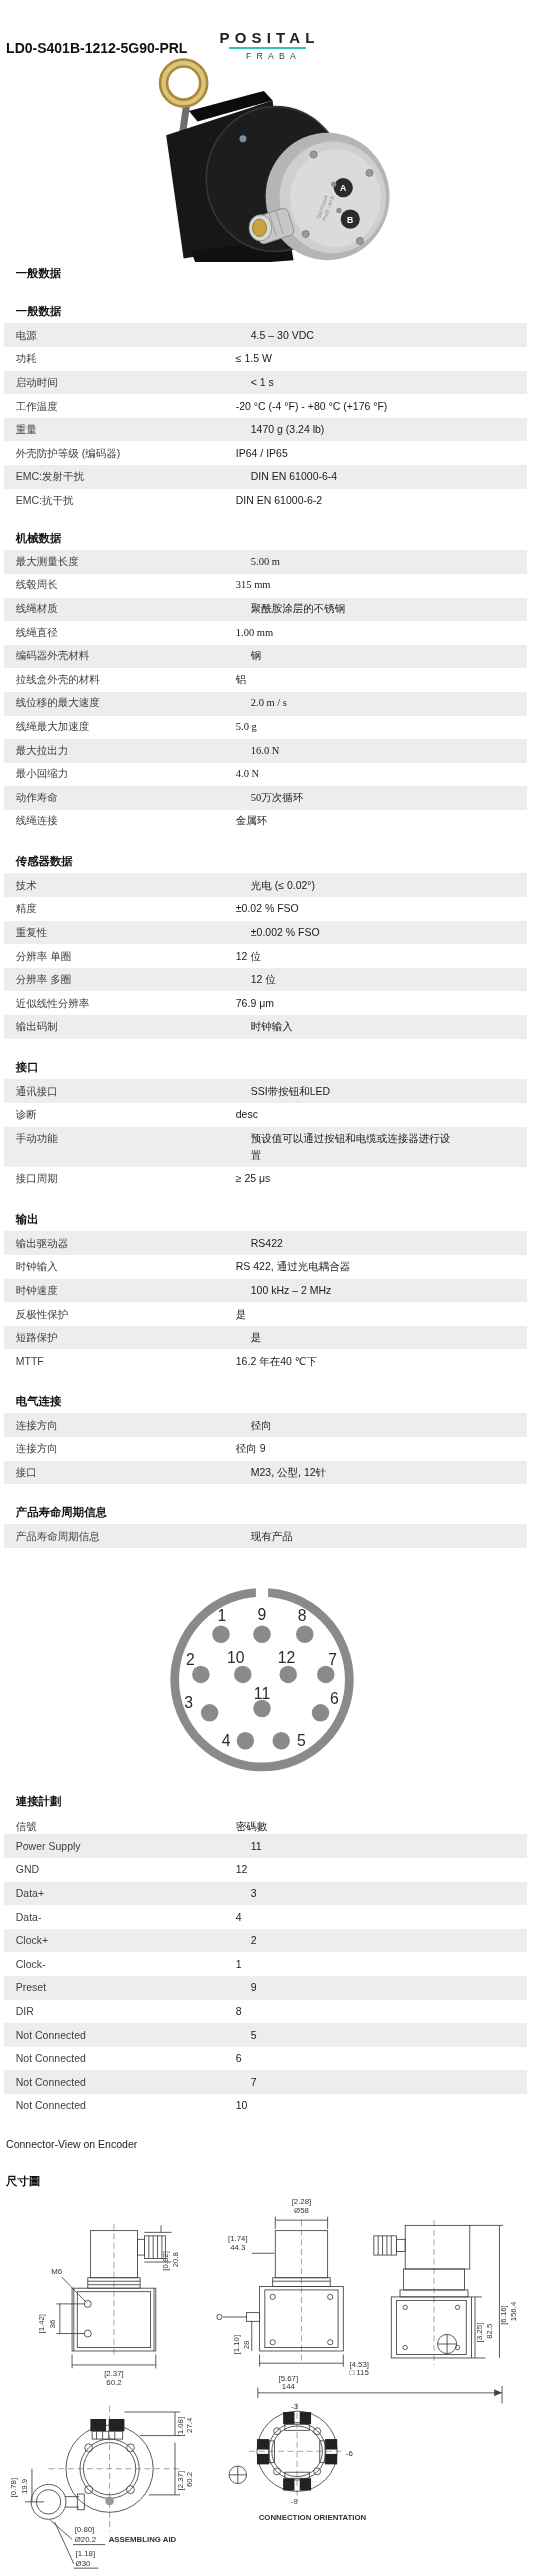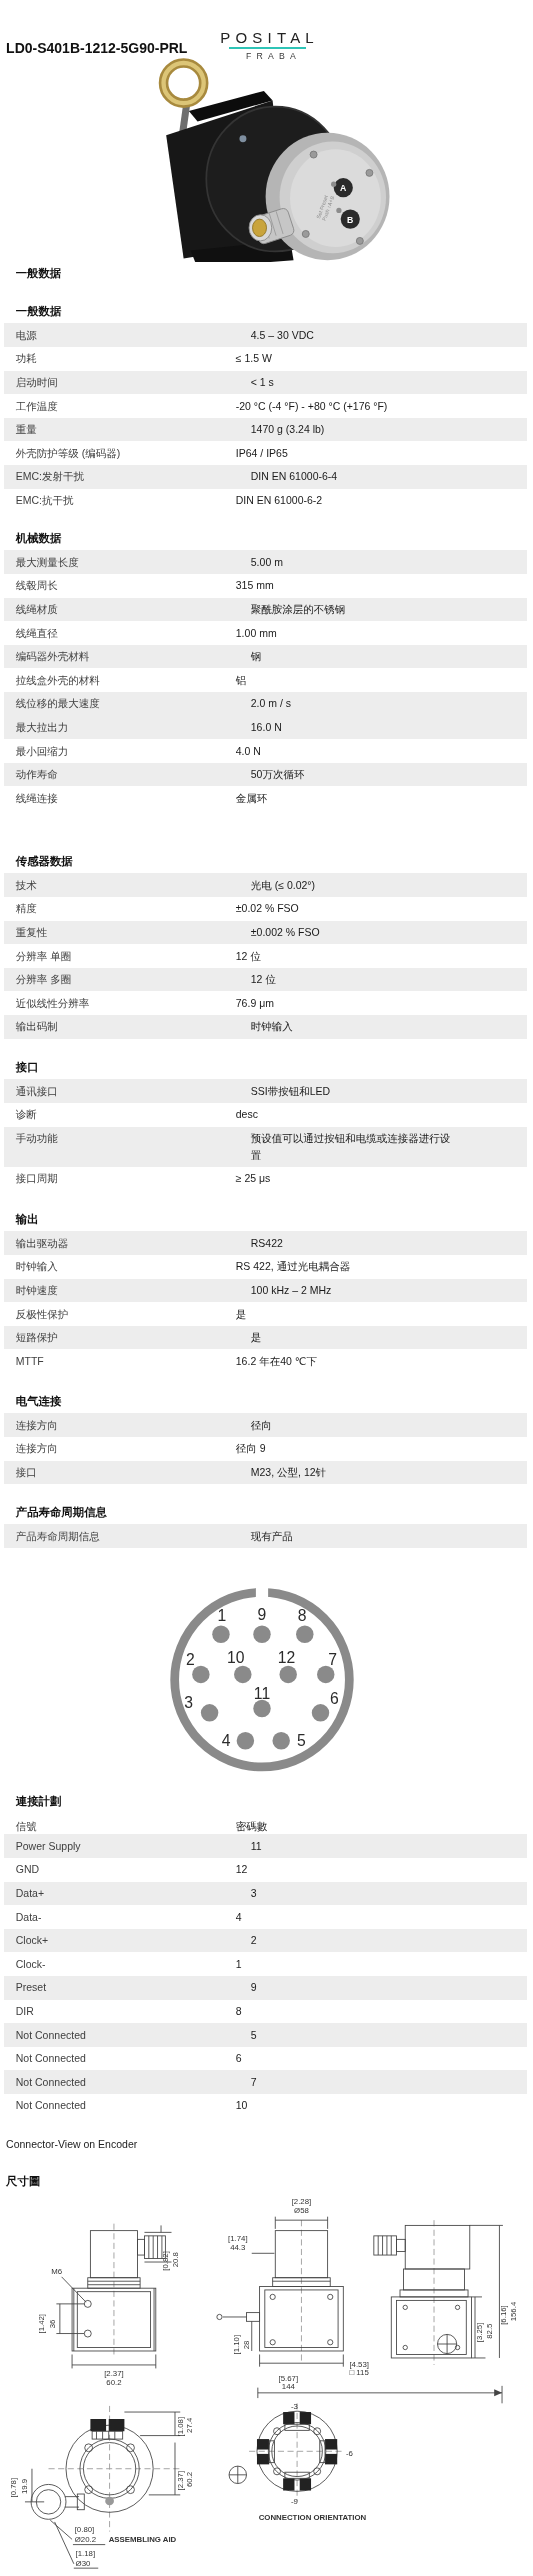--- a/index.html
+++ b/index.html
@@ -1,21 +1,21 @@
 <!DOCTYPE html>
 <html style="font-size:14px"><head>
 <meta charset="utf-8">
 <style>
   html,body{margin:0;padding:0;background:#fff;}
   body{width:534px;height:2576px;position:relative;
        font-family:"Liberation Sans","DejaVu Sans",sans-serif;color:#1a1a1a;}
   .abs{position:absolute;}
   .page-title{left:6.1px;top:3.5px;font-size:14px;font-weight:bold;color:#111;margin-top:36px;}
   .logo-wrap{left:0;top:29px;width:534px;text-align:center;}
-  .logo-brand{display:inline-block;font-size:15px;font-weight:normal;letter-spacing:5.2px;color:#222;padding-left:5.2px;}
+  .logo-brand{display:inline-block;font-size:15px;font-weight:bold;letter-spacing:5.2px;color:#222;padding-left:5.2px;}
   .logo-rule{width:77px;height:2.6px;background:#2ec4b6;margin:0.9px auto 1.7px auto;}
   .logo-sub{font-size:8.7px;letter-spacing:5.2px;color:#3a3a3a;padding-left:13px;}
   .sec-heading{font-size:11.4px;font-weight:bold;color:#111;}
   .tbl{left:4.4px;width:523px;}
   .tbl-title{font-size:11.4px;font-weight:bold;color:#111;margin:0 0 4.4px 11.4px;}
   .row{display:flex;align-items:flex-start;min-height:23.6px;box-sizing:border-box;
        padding:3.5px 0;line-height:16.6px;font-size:10.5px;}
   .row.g{background:#ededed;gap:15px;}
   .row.w{background:#ffffff;}
   .lbl{width:220px;padding-left:11.4px;flex-shrink:0;color:#404040;}
@@ -113,21 +113,21 @@
         <span class="lbl">EMC:发射干扰</span>
         <span class="val">DIN EN 61000-6-4</span>
       </div>
       <div class="row w">
         <span class="lbl">EMC:抗干扰</span>
         <span class="val">DIN EN 61000-6-2</span>
       </div>
     </div>
 </div>
 
-<div class="abs tbl" style="top:531px;">
+<div class="abs tbl" style="top:531px;font-family:Liberation Serif, serif;">
   <div class="tbl-title">机械数据</div>
   <div>
       <div class="row g">
         <span class="lbl">最大测量长度</span>
         <span class="val">5.00 m</span>
       </div>
       <div class="row w">
         <span class="lbl">线毂周长</span>
         <span class="val">315 mm</span>
       </div>
@@ -143,20 +143,24 @@
         <span class="lbl">编码器外壳材料</span>
         <span class="val">钢</span>
       </div>
       <div class="row w">
         <span class="lbl">拉线盒外壳的材料</span>
         <span class="val">铝</span>
       </div>
       <div class="row g">
         <span class="lbl">线位移的最大速度</span>
         <span class="val">2.0 m / s</span>
+      </div>
+      <div class="row w">
+        <span class="lbl">线绳最大加速度</span>
+        <span class="val">5.0 g</span>
       </div>
       <div class="row g">
         <span class="lbl">最大拉出力</span>
         <span class="val">16.0 N</span>
       </div>
       <div class="row w">
         <span class="lbl">最小回缩力</span>
         <span class="val">4.0 N</span>
       </div>
       <div class="row g">

